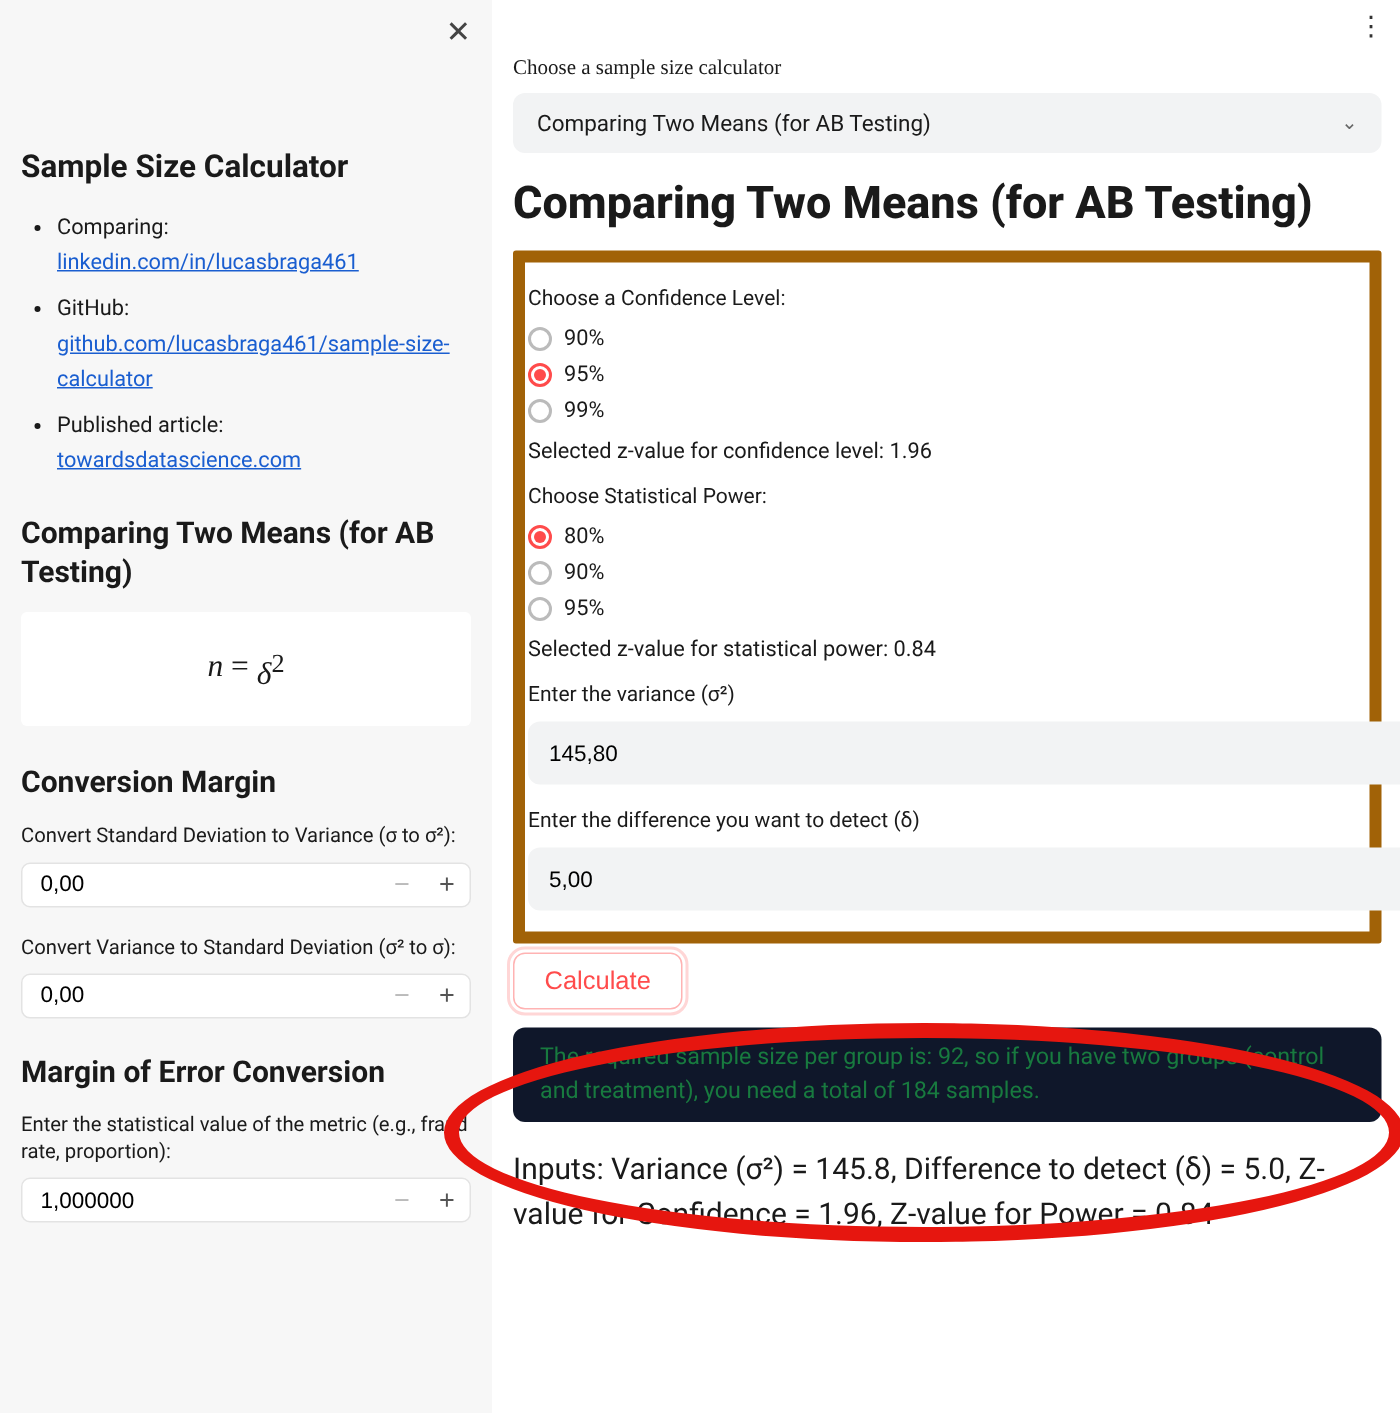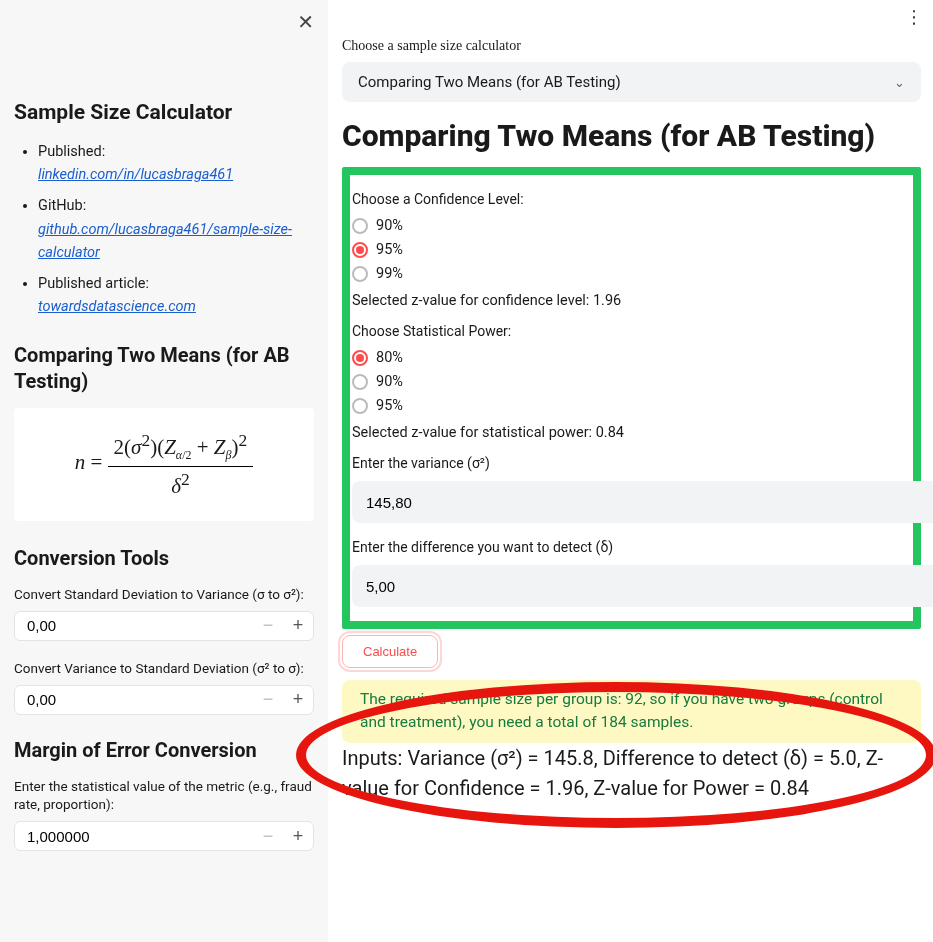--- a/index.html
+++ b/index.html
@@ -2,90 +2,89 @@
 <html><head>
 <meta charset="utf-8">
 <style>
 * { box-sizing: border-box; margin: 0; padding: 0; }
 body { font-family: -apple-system, BlinkMacSystemFont, "Segoe UI", Roboto, Helvetica, Arial, sans-serif; color: #1a1a1a; background: #fff; width: 933px; height: 942px; overflow: hidden; display: flex; }
 .sidebar { width: 328px; background: #f7f7f7; padding: 14px; position: relative; overflow-y: auto; }
 .close-btn { position: absolute; top: 12px; right: 14px; background: none; border: none; font-size: 20px; line-height: 1; cursor: pointer; color: #444; }
 .sidebar h2 { font-size: 21px; font-weight: 700; margin-bottom: 16px; margin-top: 86px; }
 .sidebar ul { list-style: disc; padding-left: 24px; margin-bottom: 24px; }
 .sidebar li { margin-bottom: 8px; font-size: 14.5px; line-height: 1.6; }
-.sidebar a { color: #1a5ed0; text-decoration: underline; font-style: italic; }
+.sidebar a { color: #1a5ed0; text-decoration: underline; }
 .sidebar h3 { font-size: 20px; font-weight: 700; margin-top: 22px; margin-bottom: 14px; line-height: 1.3; }
 .formula-box { background: #fff; padding: 22px 12px; border-radius: 4px; text-align: center; font-family: "Times New Roman", serif; font-size: 21px; margin-bottom: 24px; }
 .formula-box .frac { display: inline-block; vertical-align: middle; text-align: center; }
 .formula-box .frac .top { border-bottom: 1.5px solid #000; padding: 0 6px 2px; display: block; }
 .formula-box .frac .bot { padding-top: 2px; display: block; }
 .sidebar label.small { font-size: 13.5px; display: block; margin-bottom: 8px; line-height: 1.35; }
 .number-input-wrap { display: flex; align-items: center; background: #fff; border: 1px solid #e3e3e3; border-radius: 6px; margin-bottom: 18px; height: 30px; }
 .number-input-wrap input { flex: 1; border: none; padding: 10px 12px; font-size: 15px; background: transparent; outline: none; }
 .number-input-wrap button { width: 30px; height: 100%; border: none; background: none; font-size: 18px; cursor: pointer; color: #555; }
 .number-input-wrap button:first-of-type { color: #bbb; }
 .main { flex: 1; padding: 10px 12px 10px 14px; position: relative; overflow-y: auto; }
 .more-btn { position: absolute; top: 6px; right: 10px; background: none; border: none; font-size: 18px; cursor: pointer; color: #333; }
 .main-label { font-size: 14px; margin-bottom: 8px; margin-top: 28px; display: block; font-family: Liberation Serif, serif; }
 .dropdown { display: flex; align-items: center; justify-content: space-between; background: #f2f3f4; border-radius: 8px; padding: 11px 16px; font-size: 15px; cursor: pointer; margin-bottom: 16px; }
 .dropdown .chev { font-size: 13px; color: #666; }
 .main h1 { font-size: 30px; font-weight: 800; margin: 14px 0 14px; }
-.highlight-box { border: 8px solid #22c55e; border-radius: 2px; padding: 10px 8px 10px 2px; margin-bottom: 0; position: relative; }
+.highlight-box { border: 8px solid #a16207; border-radius: 2px; padding: 10px 8px 10px 2px; margin-bottom: 0; position: relative; }
 .section-label { font-size: 14px; margin: 6px 0 10px; display: block; }
 .radio-row { display: flex; align-items: center; gap: 8px; margin-bottom: 7px; }
 .radio { width: 16px; height: 16px; border: 2px solid #bbb; border-radius: 50%; display: inline-flex; align-items: center; justify-content: center; }
 .radio.sel { border-color: #ff4b4b; }
 .radio.sel::after { content: ""; width: 8px; height: 8px; background: #ff4b4b; border-radius: 50%; }
 .radio-row span { font-size: 14.5px; }
 .info-line { font-size: 14.5px; margin: 10px 0 14px; }
 .main-num-wrap { position: relative; margin-bottom: 16px; }
 .main-num-input { display: flex; align-items: center; background: #f2f3f4; border-radius: 8px; height: 42px; }
 .main-num-input input { flex: 1; border: none; background: transparent; padding: 10px 14px; font-size: 15px; outline: none; }
-.calc-btn { border: 1px solid #ffb3b3; background: #fff; color: #ff4b4b; padding: 8px 20px; border-radius: 8px; font-size: 13px; cursor: pointer; margin: 6px 0 12px; outline: 2px solid #ffd6d6; outline-offset: 2px; }
-.result-box { background: #fef9c3; color: #187a3f; border-radius: 8px; padding: 8px 18px; font-size: 15.5px; line-height: 1.5; }
+.calc-btn { border: 1px solid #ffb3b3; background: #fff; color: #ff4b4b; padding: 8px 20px; border-radius: 8px; font-size: 17px; cursor: pointer; margin: 6px 0 12px; outline: 2px solid #ffd6d6; outline-offset: 2px; }
+.result-box { background: #0f172a; color: #187a3f; border-radius: 8px; padding: 8px 18px; font-size: 15.5px; line-height: 1.5; margin-bottom: 16px; }
 .inputs-line { font-size: 20px; line-height: 1.5; }
 .ellipse-wrap { position: absolute; left: 296px; top: 682px; width: 640px; height: 146px; pointer-events: none; }
 .ellipse { width: 100%; height: 100%; border: 10px solid #e6160f; border-radius: 50%; }
 </style>
 </head>
 <body>
 
 <div class="sidebar">
   <button class="close-btn">
     <span>✕</span>
   </button>
 
   <h2>Sample Size Calculator</h2>
 
   <ul>
     <li>
-      <span>Published:</span><br>
+      <span>Comparing:</span><br>
       <a href="#">linkedin.com/in/lucasbraga461</a>
     </li>
     <li>
       <span>GitHub:</span><br>
       <a href="#">github.com/lucasbraga461/sample-size-calculator</a>
     </li>
     <li>
       <span>Published article:</span><br>
       <a href="#">towardsdatascience.com</a>
     </li>
   </ul>
 
   <h3>Comparing Two Means (for AB Testing)</h3>
 
   <div class="formula-box">
     <span><i>n</i> = </span>
     <span class="frac">
-      <span class="top">2(<i>σ</i><sup>2</sup>)(<i>Z</i><sub style="font-size:12px"><i>α</i>/2</sub> + <i>Z</i><sub style="font-size:12px"><i>β</i></sub>)<sup>2</sup></span>
       <span class="bot"><i>δ</i><sup>2</sup></span>
     </span>
   </div>
 
-  <h3>Conversion Tools</h3>
+  <h3>Conversion Margin</h3>
 
   <label class="small">Convert Standard Deviation to Variance (σ to σ²):</label>
   <div class="number-input-wrap">
     <input type="text" value="0,00" style="">
     <button><span>−</span></button>
     <button><span>+</span></button>
   </div>
 
   <label class="small">Convert Variance to Standard Deviation (σ² to σ):</label>
   <div class="number-input-wrap">

